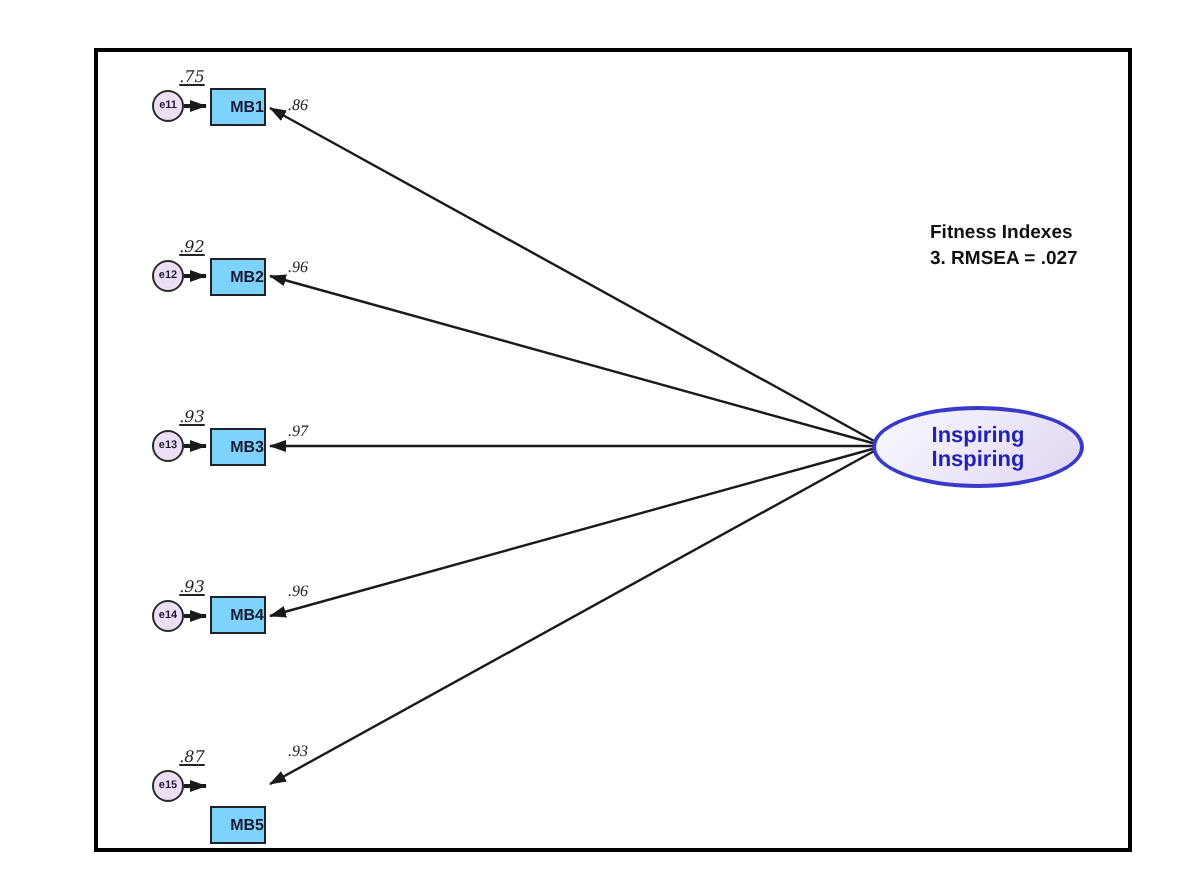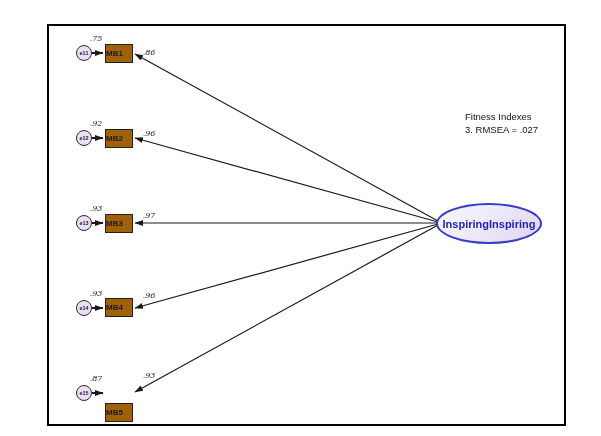--- a/index.html
+++ b/index.html
@@ -18,48 +18,48 @@
     position:absolute;left:76px;width:16px;height:16px;box-sizing:border-box;
     border:1.4px solid #2a2a2a;border-radius:50%;background:#ecdff5;
     display:flex;align-items:center;justify-content:center;
   }
   .ecirc span{font-size:5.5px;font-weight:bold;color:#1a1a33;letter-spacing:0;}
   .r1 .ecirc{top:45px}.r2 .ecirc{top:130px}.r3 .ecirc{top:215px}.r4 .ecirc{top:300px}.r5 .ecirc{top:385px}
 
   
   .mbox{
     position:absolute;left:105px;width:28px;height:19px;box-sizing:border-box;
-    border:1.6px solid #222222;background:#a16207;
-    display:flex;align-items:center;justify-content:flex-start;
+    border:1.6px solid #222222;background:#7dd3fc;
+    display:flex;align-items:center;justify-content:flex-end;
   }
   .mbox span{font-size:8px;font-weight:bold;color:#1a1a33;}
   .r1 .mbox{top:44px}.r2 .mbox{top:129px}.r3 .mbox{top:214px}.r4 .mbox{top:298px}.r5 .mbox{top:403px}
 
   
   .variance,.loading{
     position:absolute;font-family:"DejaVu Serif", serif;font-style:italic;
     font-size:8px;color:#222222;width:20px;text-align:center;
   }
-  .variance{left:86px;}
+  .variance{left:86px;text-decoration:underline;}
   .r1 .variance{top:34px}.r2 .variance{top:119px}.r3 .variance{top:204px}.r4 .variance{top:289px}.r5 .variance{top:374px}
-  .loading{left:139px;}
+  .loading{left:139px;font-family:Liberation Serif, serif;}
   .r1 .loading{top:48px}.r2 .loading{top:129px}.r3 .loading{top:211px}.r4 .loading{top:291px}.r5 .loading{top:371px}
 
   
   .latent{
     position:absolute;left:436px;top:203px;width:106px;height:41px;box-sizing:border-box;
     border:2px solid #3a3ac8;border-radius:50%;
     background:linear-gradient(135deg,#f7f9fd 0%,#ece6f8 55%,#ded5f0 100%);
-    display:flex;flex-direction:row;align-items:center;justify-content:center;
+    display:flex;flex-direction:column;align-items:center;justify-content:center;
   }
   .latent div{font-size:11px;font-weight:bold;color:#2222b4;line-height:12px;}
 
   
   .fitness{position:absolute;left:439px;top:110px;color:#111111;}
-  .fitness div{font-size:9.5px;font-weight:normal;line-height:13px;white-space:nowrap;padding-left:26px;}
+  .fitness div{font-size:9.5px;font-weight:bold;line-height:13px;white-space:nowrap;padding-left:26px;}
 </style>
 </head>
 <body>
 
 <div class="canvas">
   <div class="frame"></div>
 
   <svg class="arrows" width="601" height="436" viewBox="0 0 601 436">
     <defs>
       <marker id="ah" markerWidth="10" markerHeight="8" refX="8" refY="3" orient="auto" markerUnits="userSpaceOnUse">

